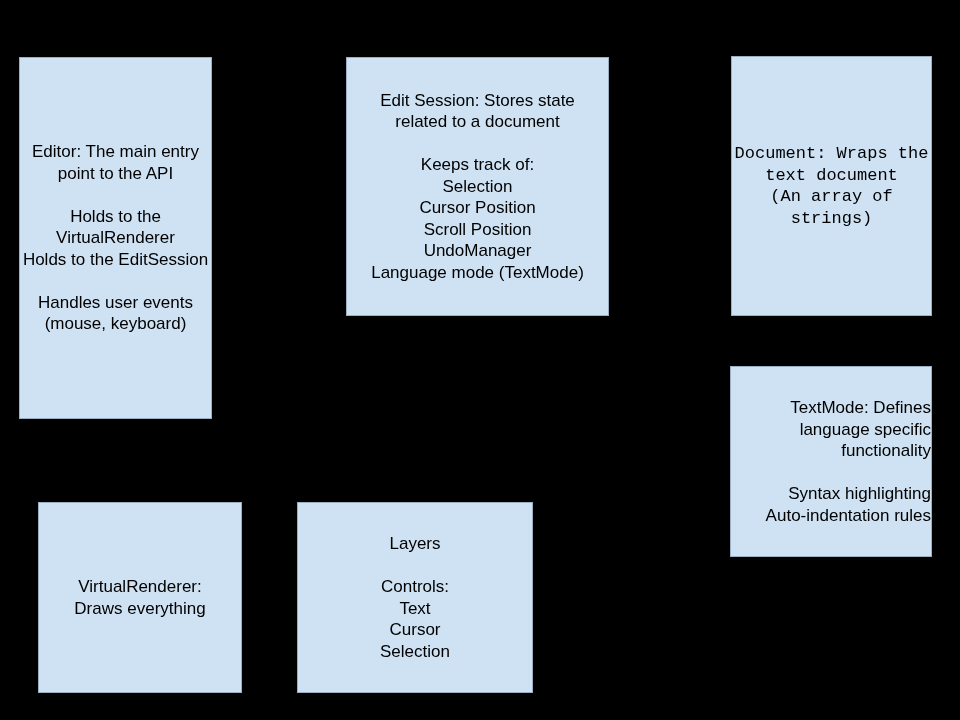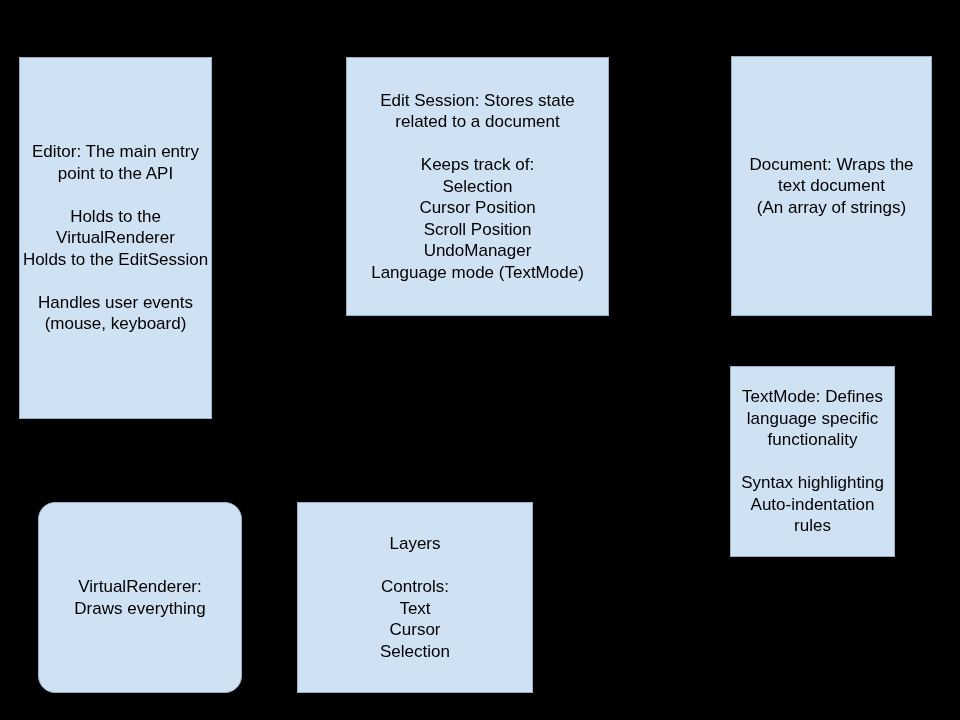--- a/index.html
+++ b/index.html
@@ -29,23 +29,23 @@
     display: block;
     width: 100%;
     padding: 0 0;
     color: #000000;
     font-size: 17px;
     line-height: 21.5px;
     white-space: pre-line;
   }
   #box-editor           { left: 19px;  top: 57px;  width: 193px; height: 362px; }
   #box-edit-session     { left: 346px; top: 57px;  width: 263px; height: 259px; }
-  #box-document         { left: 731px; top: 56px;  width: 201px; height: 260px; }
-  #box-textmode         { left: 730px; top: 366px; width: 165px; height: 191px; }
-  #box-virtual-renderer { left: 38px;  top: 502px; width: 204px; height: 191px; border-radius: 17px; }
+  #box-document         { left: 731px; top: 56px;  width: 201px; height: 260px; font-family: Liberation Mono, monospace; }
+  #box-textmode         { left: 730px; top: 366px; width: 202px; height: 191px; text-align: right; }
+  #box-virtual-renderer { left: 38px;  top: 502px; width: 204px; height: 191px; }
   #box-layers           { left: 297px; top: 502px; width: 236px; height: 191px; }
 </style>
 </head>
 <body>
 
 <div class="canvas">
 
   <div class="box" id="box-editor">
     <span class="box-text">Editor: The main entry
 point to the API

